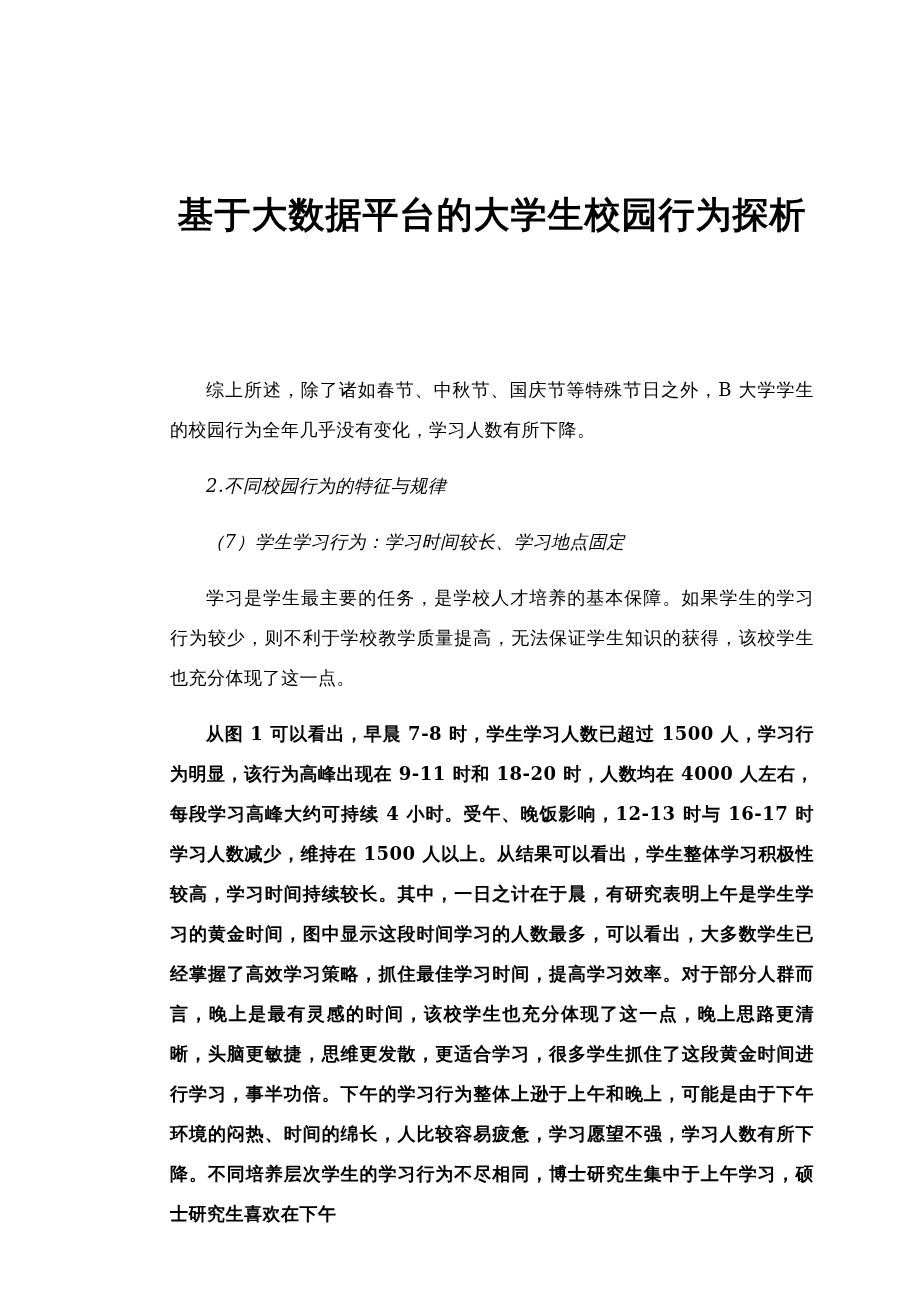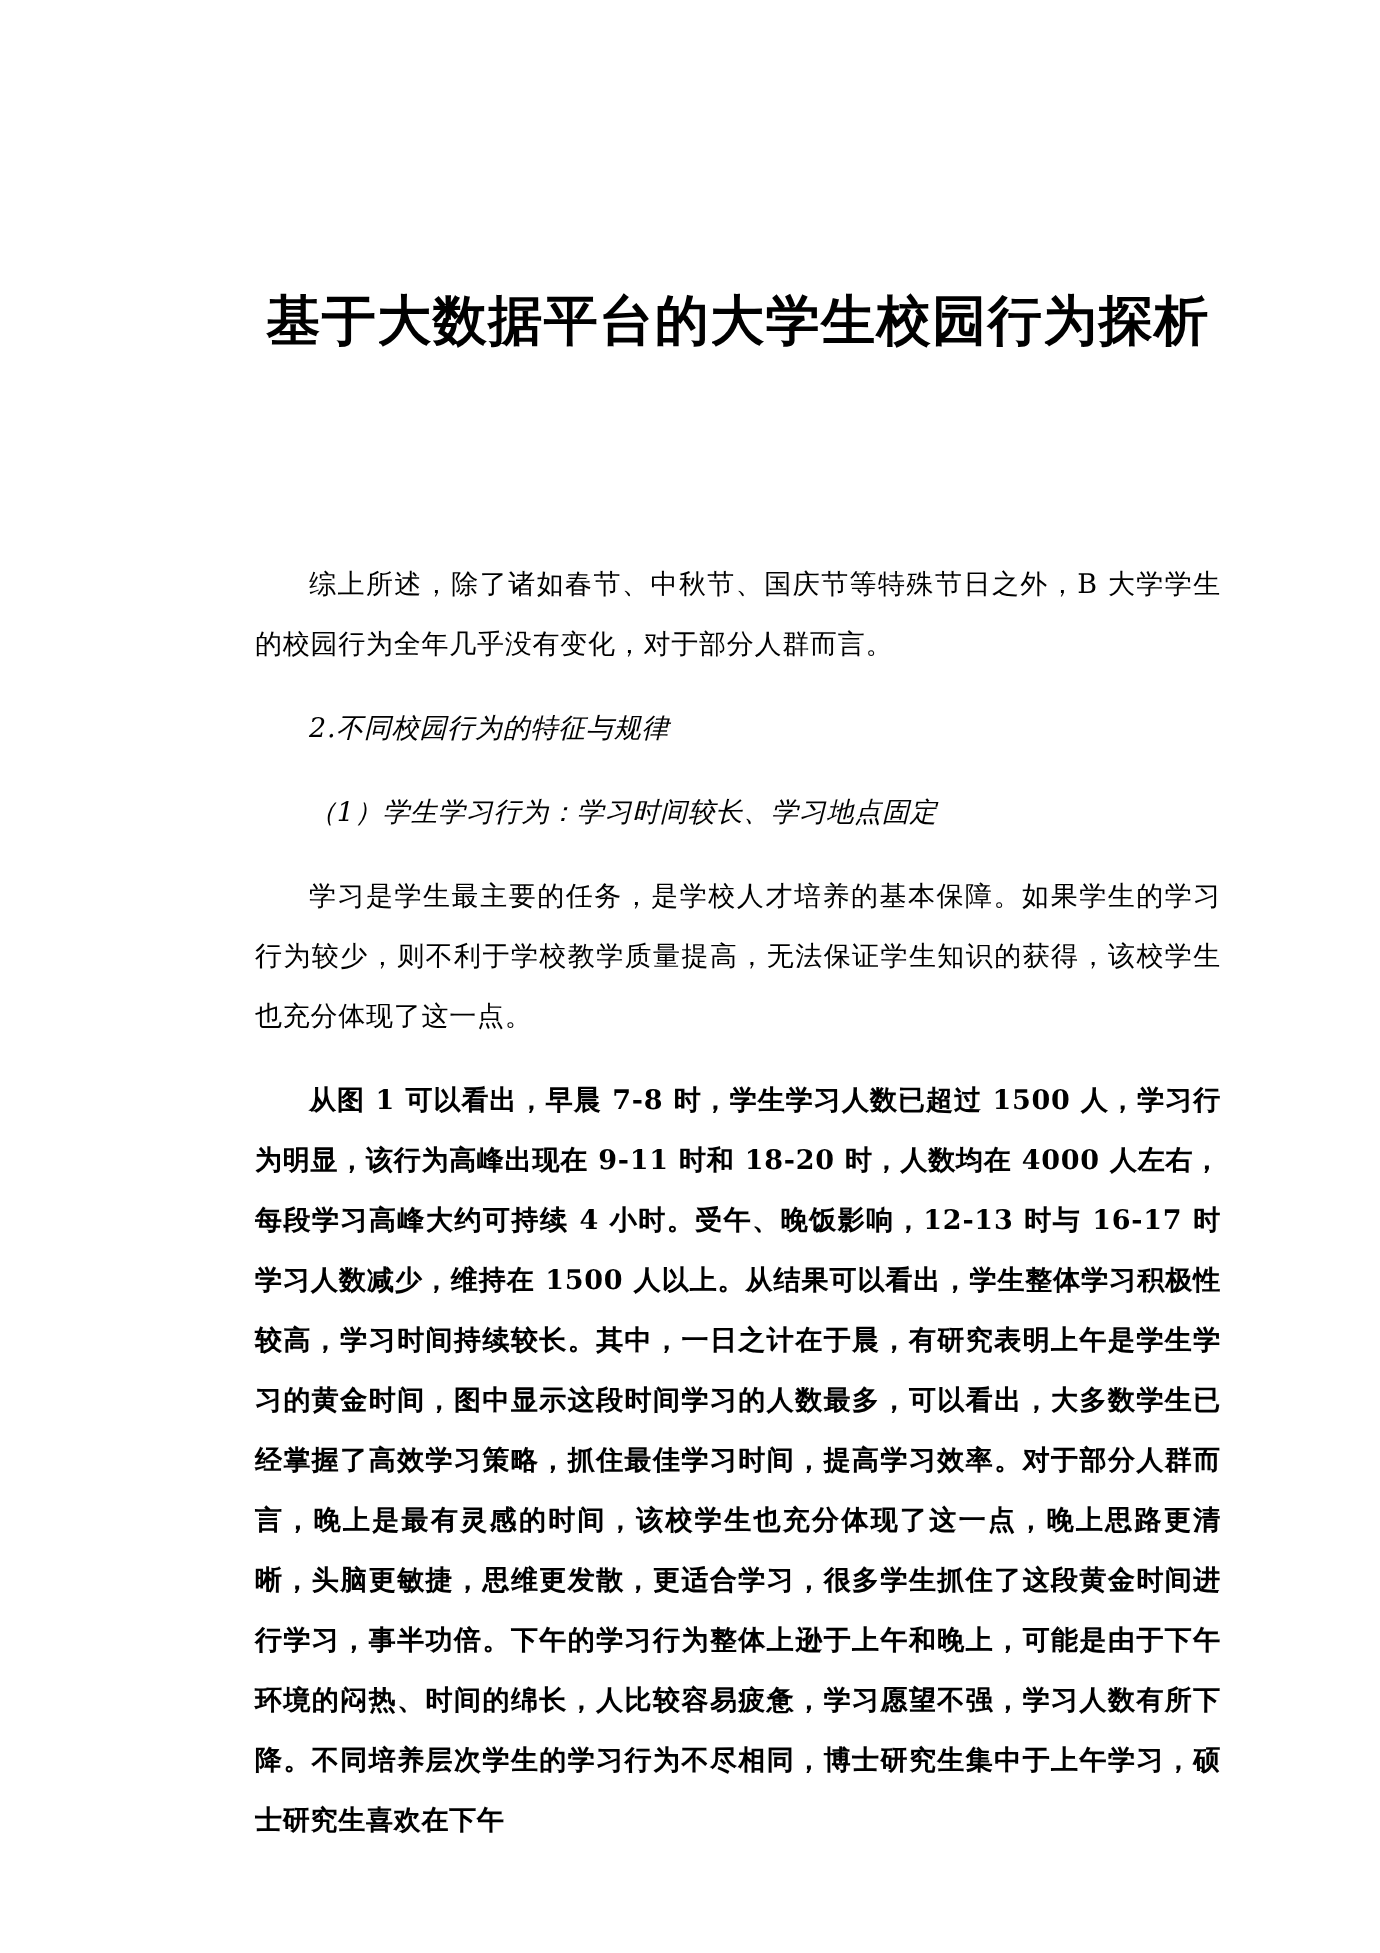--- a/index.html
+++ b/index.html
@@ -52,23 +52,23 @@
     font-weight: bold;
   }
 </style>
 </head>
 <body>
 
 <div class="page">
   <div class="content">
     <h1 class="doc-title">基于大数据平台的大学生校园行为探析</h1>
 
-    <p class="body-para">综上所述，除了诸如春节、中秋节、国庆节等特殊节日之外，B 大学学生的校园行为全年几乎没有变化，对于部分人群而言。</p>
+    <p class="body-para">综上所述，除了诸如春节、中秋节、国庆节等特殊节日之外，B 大学学生的校园行为全年几乎没有变化，学习人数有所下降。</p>
 
     <p class="heading-line">2.不同校园行为的特征与规律</p>
 
-    <p class="heading-line">（1）学生学习行为：学习时间较长、学习地点固定</p>
+    <p class="heading-line">（7）学生学习行为：学习时间较长、学习地点固定</p>
 
     <p class="body-para">学习是学生最主要的任务，是学校人才培养的基本保障。如果学生的学习行为较少，则不利于学校教学质量提高，无法保证学生知识的获得，该校学生也充分体现了这一点。</p>
 
     <p class="body-para">从图 1 可以看出，早晨 7-8 时，学生学习人数已超过 1500 人，学习行为明显，该行为高峰出现在 9-11 时和 18-20 时，人数均在 4000 人左右，每段学习高峰大约可持续 4 小时。受午、晚饭影响，12-13 时与 16-17 时学习人数减少，维持在 1500 人以上。从结果可以看出，学生整体学习积极性较高，学习时间持续较长。其中，一日之计在于晨，有研究表明上午是学生学习的黄金时间，图中显示这段时间学习的人数最多，可以看出，大多数学生已经掌握了高效学习策略，抓住最佳学习时间，提高学习效率。对于部分人群而言，晚上是最有灵感的时间，该校学生也充分体现了这一点，晚上思路更清晰，头脑更敏捷，思维更发散，更适合学习，很多学生抓住了这段黄金时间进行学习，事半功倍。下午的学习行为整体上逊于上午和晚上，可能是由于下午环境的闷热、时间的绵长，人比较容易疲惫，学习愿望不强，学习人数有所下降。不同培养层次学生的学习行为不尽相同，博士研究生集中于上午学习，硕士研究生喜欢在下午</p>
   </div>
 </div>
 
 </body></html>

